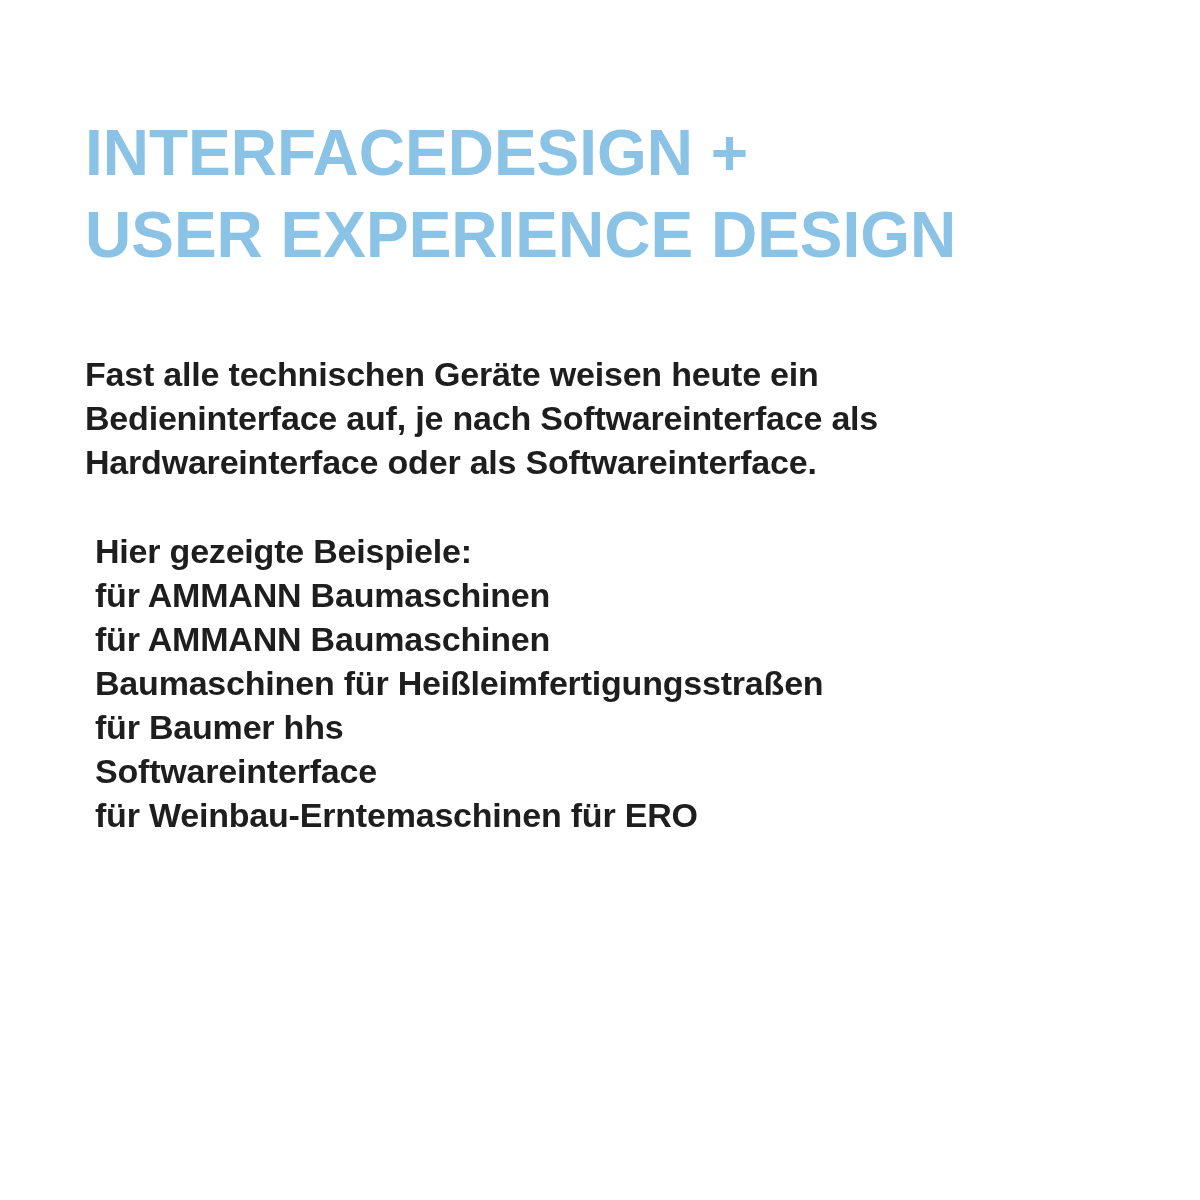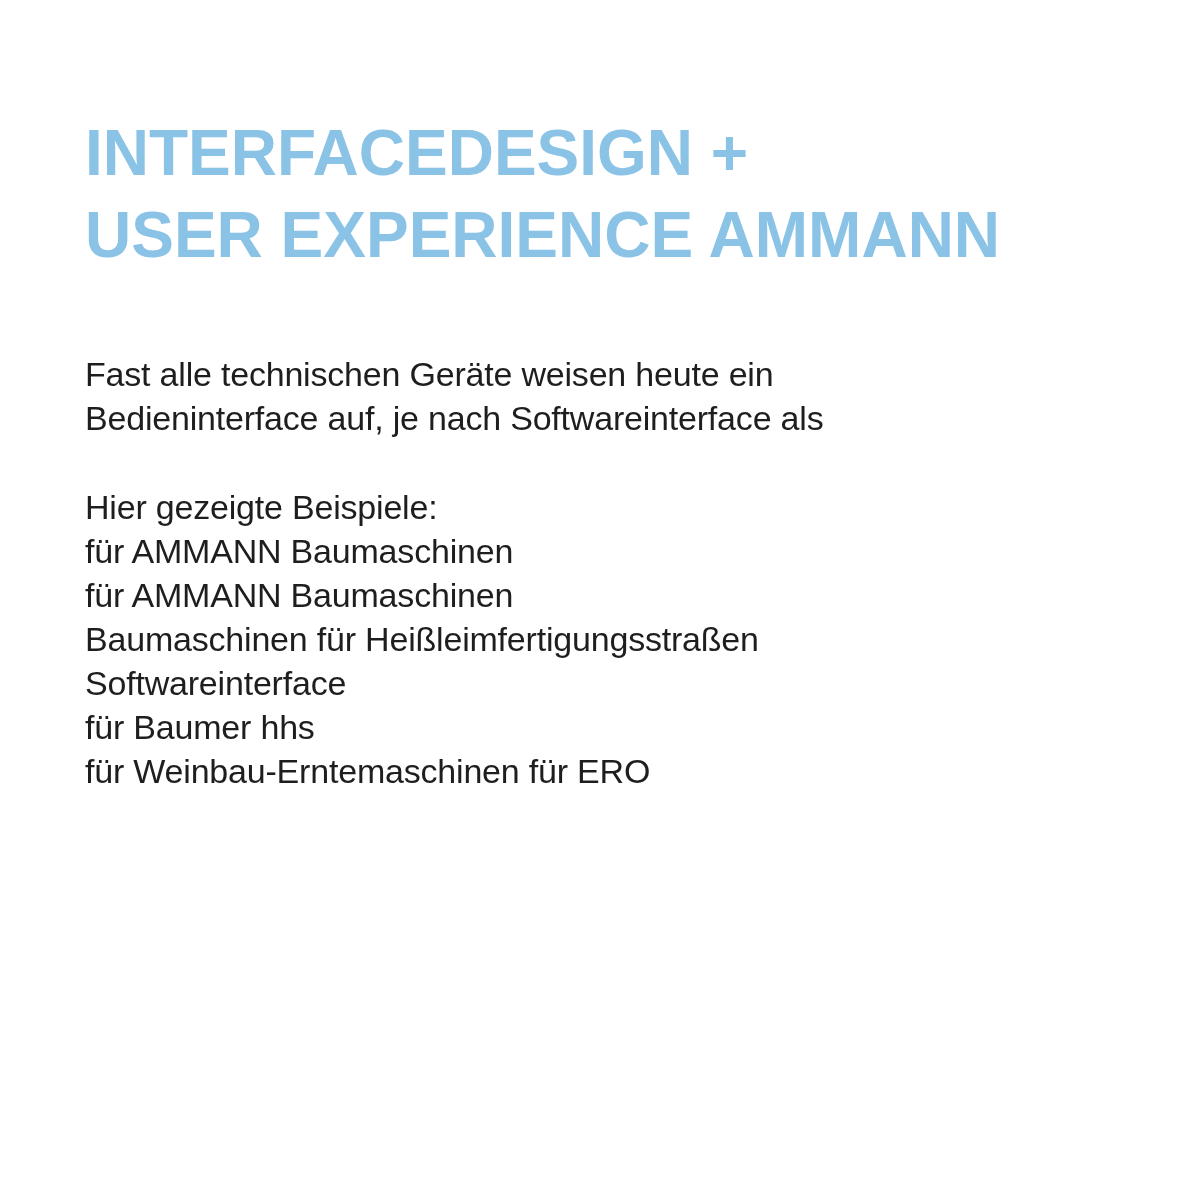--- a/index.html
+++ b/index.html
@@ -29,47 +29,49 @@
     color: var(--heading-color);
     letter-spacing: 0px;
   }
   .title-line { display: block; white-space: nowrap; }
   .body-text {
     margin-top: 76px;
     font-size: 34px;
     line-height: 44px;
     color: var(--text-color);
     letter-spacing: -0.2px;
+    font-weight: bold;
   }
   .para { margin: 0 0 45px 0; }
-  .para:last-child { margin-bottom: 0; }
+  .para:last-child { margin-bottom: 0; margin-left: 10px; }
   .line { display: block; white-space: nowrap; }
 </style>
 </head>
 <body>
 
 <div class="page">
 
   <h1 class="title">
     <span class="title-line">INTERFACEDESIGN +</span>
-    <span class="title-line">USER EXPERIENCE AMMANN</span>
+    <span class="title-line">USER EXPERIENCE DESIGN</span>
   </h1>
 
   <div class="body-text">
 
     <p class="para">
       <span class="line">Fast alle technischen Geräte weisen heute ein</span>
       <span class="line">Bedieninterface auf, je nach Softwareinterface als</span>
+      <span class="line">Hardwareinterface oder als Softwareinterface.</span>
     </p>
 
 
     <p class="para">
       <span class="line">Hier gezeigte Beispiele:</span>
       <span class="line">für AMMANN Baumaschinen</span>
       <span class="line">für AMMANN Baumaschinen</span>
       <span class="line">Baumaschinen für Heißleimfertigungsstraßen</span>
+      <span class="line">für Baumer hhs</span>
       <span class="line">Softwareinterface</span>
-      <span class="line">für Baumer hhs</span>
       <span class="line">für Weinbau-Erntemaschinen für ERO</span>
     </p>
 
   </div>
 </div>
 
 </body></html>

